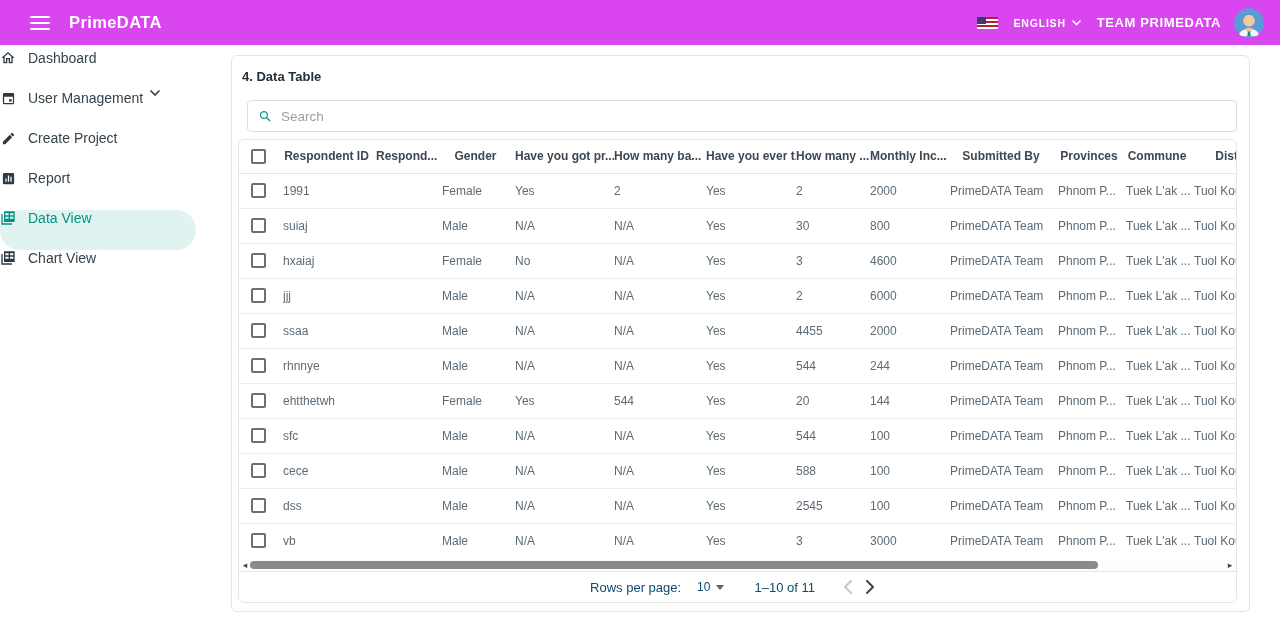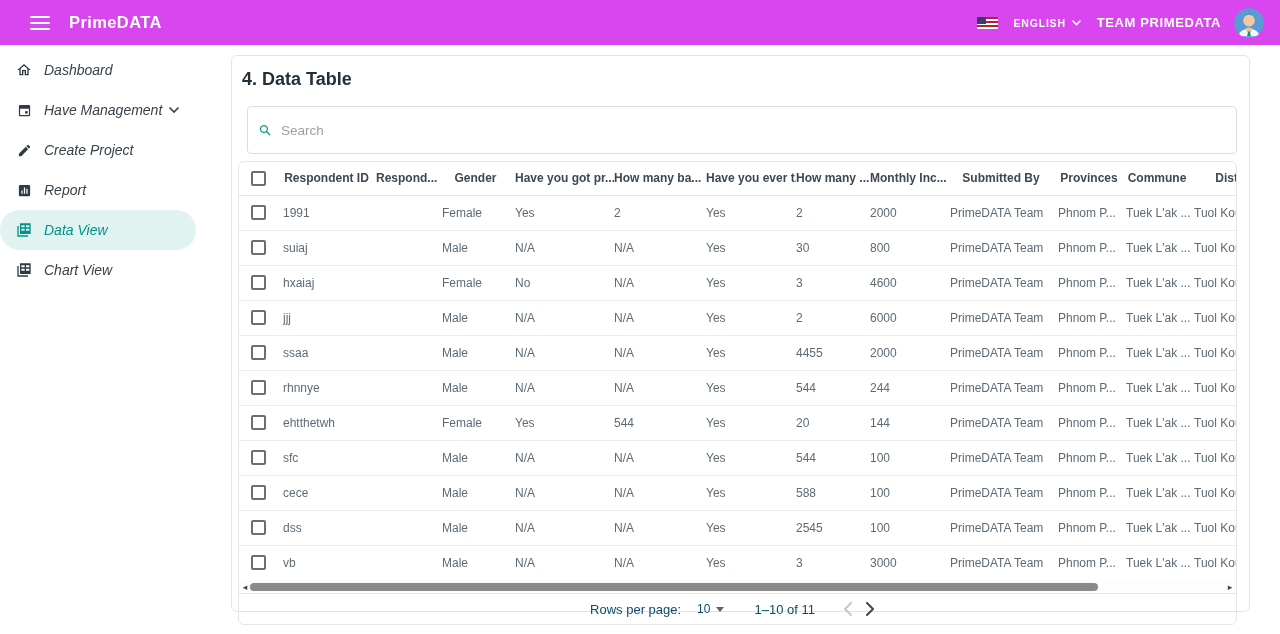--- a/index.html
+++ b/index.html
@@ -19,34 +19,34 @@
   .flag { width:21px; height:12px; position:relative; overflow:hidden; border-radius:1px;
           background:repeating-linear-gradient(#b22234 0 2px, #ffffff 2px 4px); }
   .flag .canton { position:absolute; top:0; left:0; width:9px; height:7px; background:#3c3b6e; }
   .lang-label { color:#fff; font-size:10.5px; font-weight:bold; letter-spacing:.8px; margin-left:16px; }
   .chev-sm { margin-left:6px; display:flex; }
   .team { color:#fff; font-size:13px; font-weight:bold; letter-spacing:.6px; margin-left:16px; }
   .avatar { width:30px; height:30px; border-radius:50%; margin-left:13px; overflow:hidden; cursor:pointer; }
 
   
   .sidebar { position:absolute; top:45px; left:0; width:218px; padding-top:5px; background:#fff; }
-  .side-item { width:196px; height:40px; display:flex; align-items:center; padding-left:16px;
-               border-radius:28px; cursor:pointer; color:#37424a;font-style:italic; }
+  .side-item { width:196px; height:40px; display:flex; align-items:flex-start; padding-left:0;
+               border-radius:28px; cursor:pointer; color:#37424a; }
   .side-item .ic { width:16px; height:16px; display:flex; align-items:center; justify-content:center; }
   .side-item .ic svg { fill:#2f3a42; }
   .side-item .lbl { font-size:14px; font-weight:500; margin-left:12px; }
   .side-item.active { background:#e0f3f0; color:#009489; }
   .side-item.active .ic svg { fill:#009489; }
   .side-chev { margin-left:7px; display:flex; }
 
   
   .card { position:absolute; left:231px; top:55px; width:1019px; height:557px;
           background:#fff; border:1px solid #e4e4e4; border-radius:6px; }
-  .card-title { font-size:18px; font-weight:bold; color:#22303a; margin:13px 0 16px 10px; }
-  .search-box { margin:12px 0 0 15px; width:990px; height:48px; border:1px solid #ddd;
+  .card-title { font-size:13px; font-weight:bold; color:#22303a; margin:13px 0 16px 10px; }
+  .search-box { margin:12px 0 0 15px; width:990px; height:32px; border:1px solid #ddd;
                 border-radius:4px; display:flex; align-items:center; padding:0 10px; }
   .search-box input { border:none; outline:none; flex:1; font-size:13.5px; margin-left:8px;
                       color:#3c4852; font-family:"Liberation Sans", sans-serif; }
   .search-box input::placeholder { color:#9aa0a6; }
 
   .paper { margin:7px 0 0 6px; width:999px; border:1px solid #e6e6e6; border-radius:6px; overflow:hidden; }
   .table-wrap { width:997px; height:418px; overflow:hidden; }
   table { width:1045px; table-layout:fixed; border-collapse:collapse; }
   thead th { height:33px; font-size:12px; font-weight:bold; color:#3d4852; text-align:center;
              border-bottom:1px solid #e6e6e6; padding:0 6px 0 0; white-space:nowrap; overflow:hidden; }
@@ -115,21 +115,21 @@
       </span>
       <span class="lbl">Dashboard</span>
     </div>
     <div class="side-item">
       <span class="ic">
         <svg width="15" height="15" viewBox="0 0 24 24">
             <path d="M19 3H5a2 2 0 0 0-2 2v14a2 2 0 0 0 2 2h14a2 2 0 0 0 2-2V5a2 2 0 0 0-2-2zm0 16H5V9h14v10z"></path>
             <rect x="13" y="13" width="4" height="4"></rect>
           </svg>
       </span>
-      <span class="lbl">Have Management</span>
+      <span class="lbl">User Management</span>
       <span class="side-chev">
         <svg width="10" height="6" viewBox="0 0 10 6">
             <path d="M1 1l4 4 4-4" fill="none" stroke="#37424a" stroke-width="1.7" stroke-linecap="round"></path>
           </svg>
       </span>
     </div>
     <div class="side-item">
       <span class="ic">
         <svg width="15" height="15" viewBox="0 0 24 24">
             <path d="M20.71 7.04a1 1 0 0 0 0-1.41l-2.34-2.34a1 1 0 0 0-1.41 0l-1.84 1.83 3.75 3.75 1.84-1.83zM3 17.25V21h3.75L17.81 9.93l-3.75-3.75L3 17.25z"></path>

